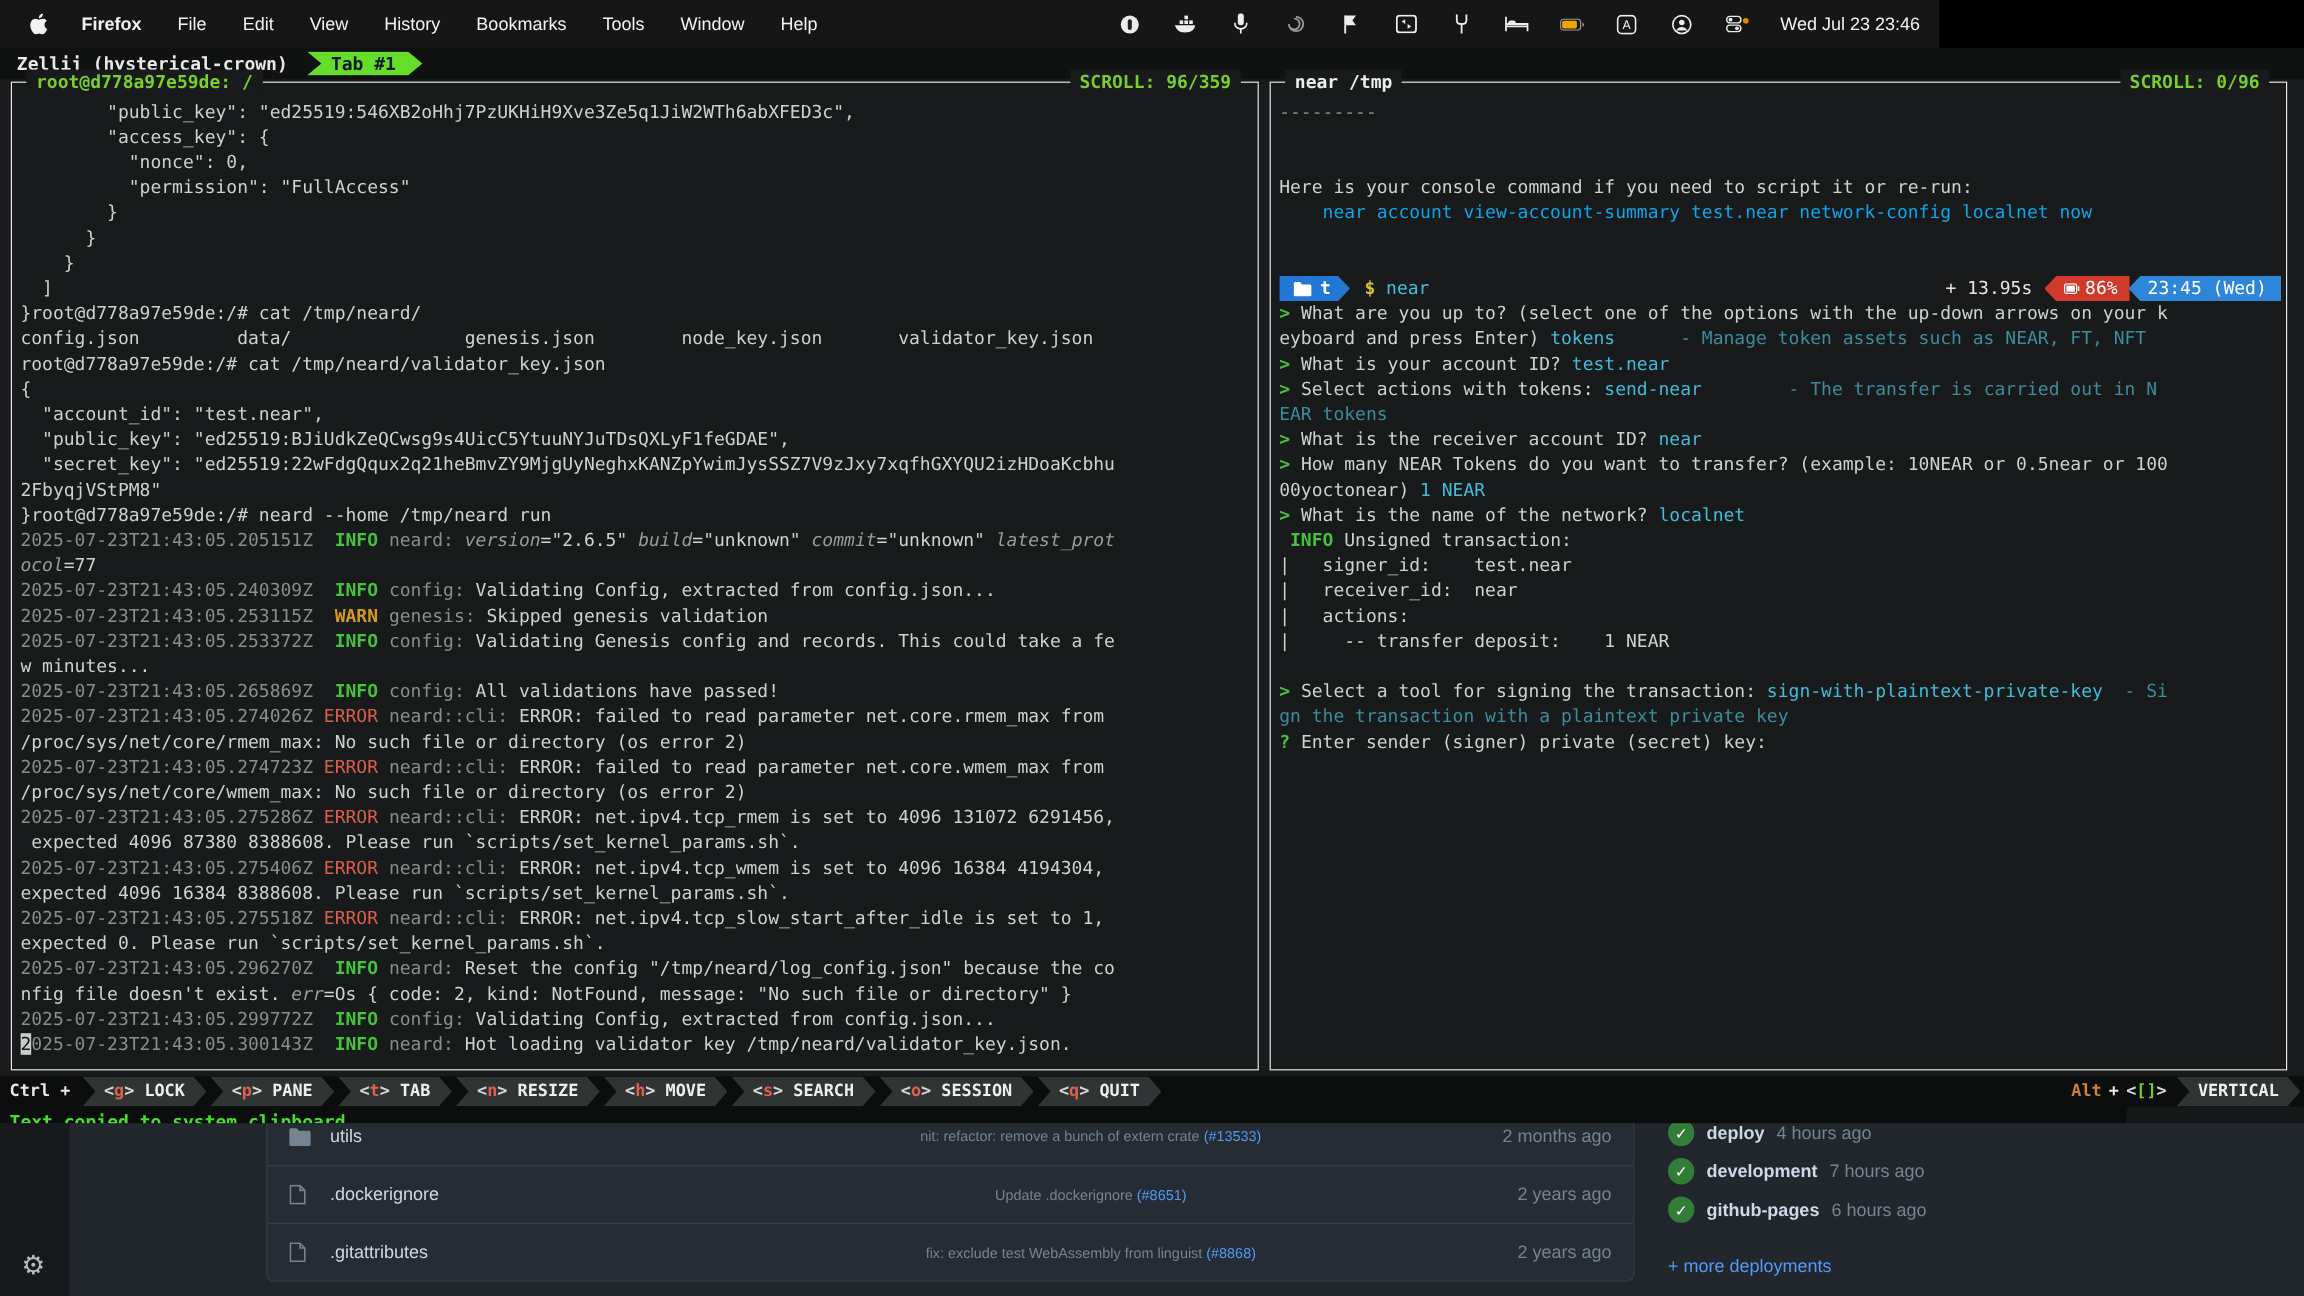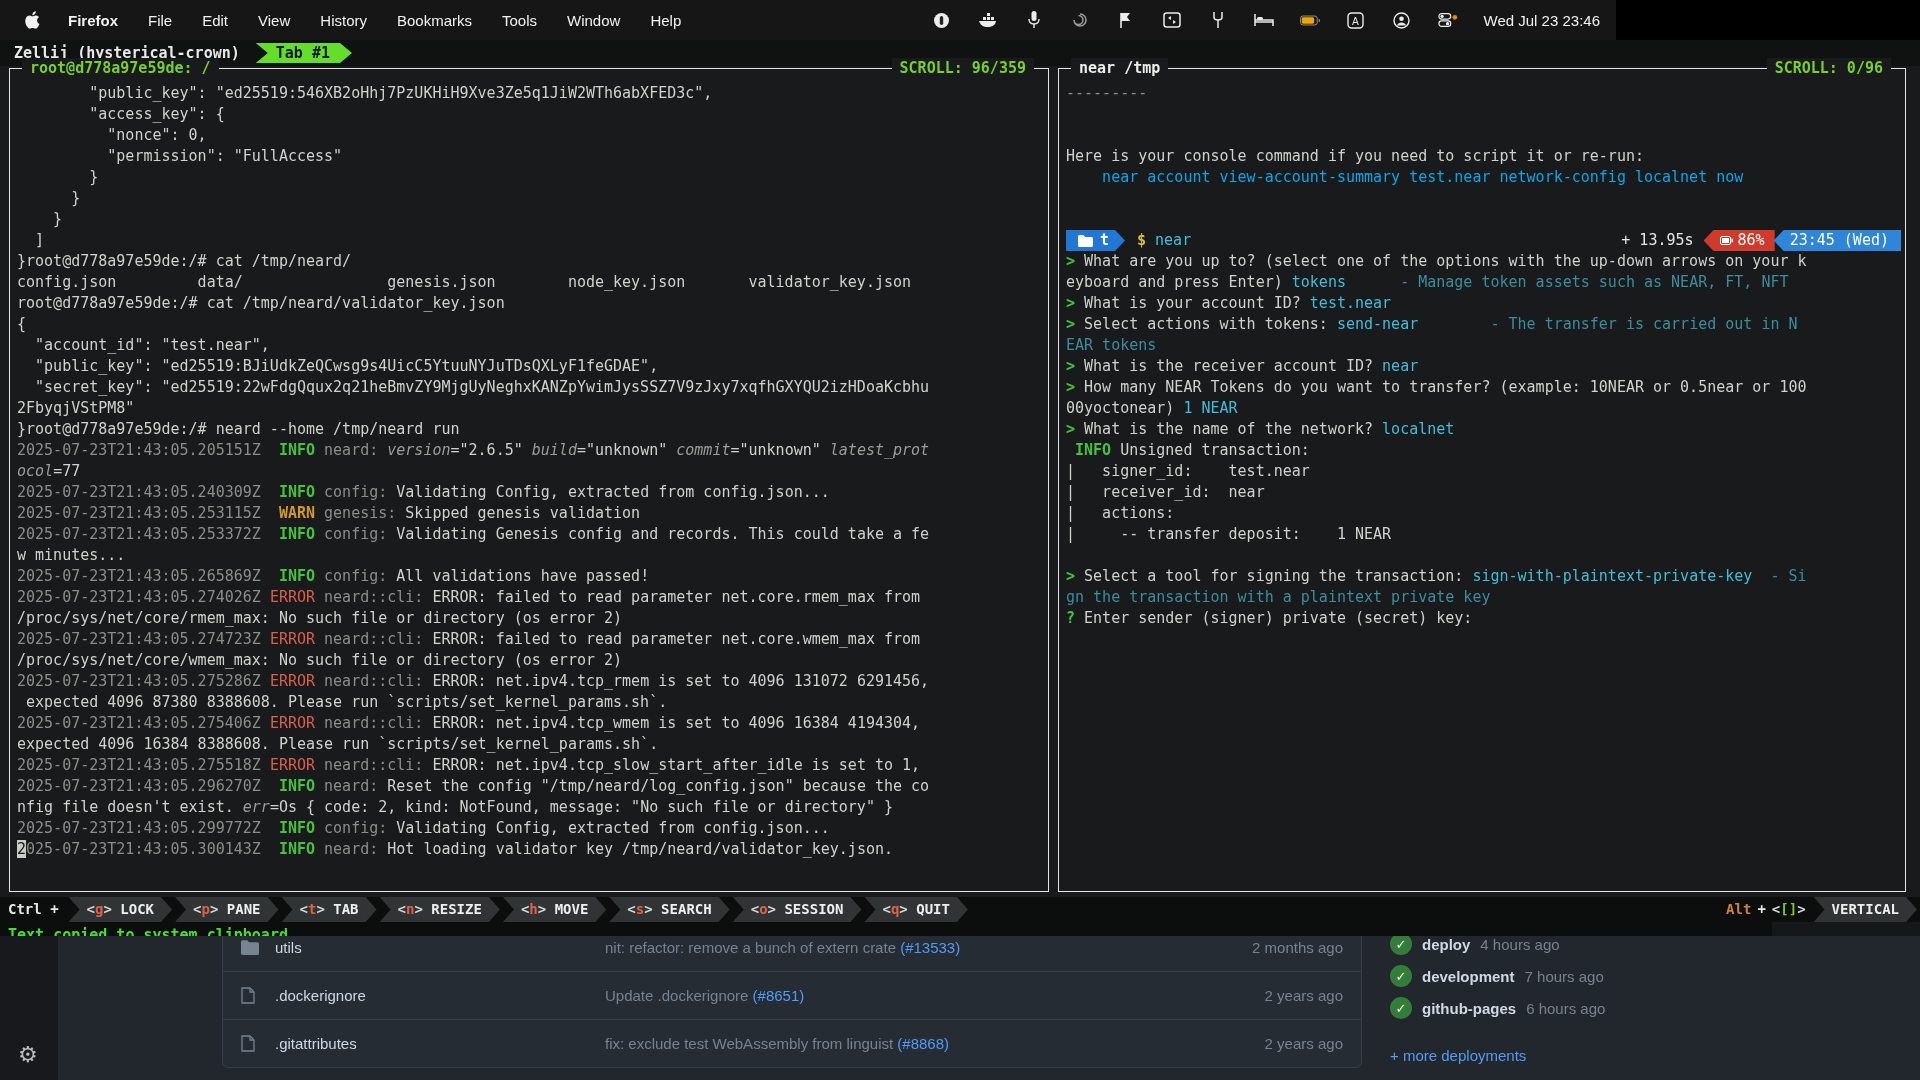--- a/index.html
+++ b/index.html
@@ -89,21 +89,21 @@
   
   .page-bg { position:absolute; top:936px; left:0; width:1920px; height:144px; background:#22272e; overflow:hidden; }
   .page-leftstrip { position:absolute; left:0; top:0; width:58px; height:144px; background:#17191c; }
   .gear { position:absolute; left:18px; bottom:12px; color:#b8bcc0; font-size:22px; }
   .gh-table { position:absolute; left:222px; top:-14px; width:1140px; background:#262c34;
     border:1px solid #373e48; border-radius:0 0 6px 6px; }
   .gh-row { display:flex; align-items:center; height:48px; border-top:1px solid #373e48; padding:0 18px; }
   .gh-row:first-child { border-top:none; }
   .gh-icon { width:20px; margin-right:14px; display:inline-flex; }
   .gh-name { width:330px; color:#cdd9e5; font-size:15px; }
-  .gh-msg { flex:1; color:#768390; font-size:15px; white-space:nowrap; overflow:hidden; }
+  .gh-msg { flex:1; color:#768390; font-size:12px; white-space:nowrap; overflow:hidden;text-align:center; }
   .gh-link { color:#539bf5; }
   .gh-age { width:130px; text-align:right; color:#768390; font-size:15px; }
   .gh-deploys { position:absolute; left:1390px; top:-8px; width:330px; }
   .dep-row { display:flex; align-items:center; gap:10px; height:32px; }
   .dep-check { width:22px; height:22px; border-radius:50%; background:#347d39; color:#fff;
     display:inline-flex; align-items:center; justify-content:center; font-size:13px; }
   .dep-name { color:#cdd9e5; font-weight:bold; font-size:15px; }
   .dep-age { color:#768390; font-size:15px; }
   .dep-more { margin-top:23px; color:#539bf5; font-size:15px; }
   svg { display:block; }
@@ -253,20 +253,21 @@
           <div class="tline"><span class="t-m">2025-07-23T21:43:05.265869Z </span><span class="t-g"> INFO </span><span class="t-m">config: </span><span class="t-d">All validations have passed!</span></div>
           <div class="tline"><span class="t-m">2025-07-23T21:43:05.274026Z </span><span class="t-r">ERROR </span><span class="t-m">neard::cli: </span><span class="t-d">ERROR: failed to read parameter net.core.rmem_max from</span></div>
           <div class="tline"><span class="t-d">/proc/sys/net/core/rmem_max: No such file or directory (os error 2)</span></div>
           <div class="tline"><span class="t-m">2025-07-23T21:43:05.274723Z </span><span class="t-r">ERROR </span><span class="t-m">neard::cli: </span><span class="t-d">ERROR: failed to read parameter net.core.wmem_max from</span></div>
           <div class="tline"><span class="t-d">/proc/sys/net/core/wmem_max: No such file or directory (os error 2)</span></div>
           <div class="tline"><span class="t-m">2025-07-23T21:43:05.275286Z </span><span class="t-r">ERROR </span><span class="t-m">neard::cli: </span><span class="t-d">ERROR: net.ipv4.tcp_rmem is set to 4096 131072 6291456,</span></div>
           <div class="tline"><span class="t-d"> expected 4096 87380 8388608. Please run `scripts/set_kernel_params.sh`.</span></div>
           <div class="tline"><span class="t-m">2025-07-23T21:43:05.275406Z </span><span class="t-r">ERROR </span><span class="t-m">neard::cli: </span><span class="t-d">ERROR: net.ipv4.tcp_wmem is set to 4096 16384 4194304,</span></div>
           <div class="tline"><span class="t-d">expected 4096 16384 8388608. Please run `scripts/set_kernel_params.sh`.</span></div>
           <div class="tline"><span class="t-m">2025-07-23T21:43:05.275518Z </span><span class="t-r">ERROR </span><span class="t-m">neard::cli: </span><span class="t-d">ERROR: net.ipv4.tcp_slow_start_after_idle is set to 1,</span></div>
+          <div class="tline"><span class="t-d">expected 0. Please run `scripts/set_kernel_params.sh`.</span></div>
           <div class="tline"><span class="t-m">2025-07-23T21:43:05.296270Z </span><span class="t-g"> INFO </span><span class="t-m">neard: </span><span class="t-d">Reset the config "/tmp/neard/log_config.json" because the co</span></div>
           <div class="tline"><span class="t-d">nfig file doesn't exist. </span><span class="t-i">err</span><span class="t-d">=Os { code: 2, kind: NotFound, message: "No such file or directory" }</span></div>
           <div class="tline"><span class="t-m">2025-07-23T21:43:05.299772Z </span><span class="t-g"> INFO </span><span class="t-m">config: </span><span class="t-d">Validating Config, extracted from config.json...</span></div>
           <div class="tline"><span class="t-cur">2</span><span class="t-m">025-07-23T21:43:05.300143Z </span><span class="t-g"> INFO </span><span class="t-m">neard: </span><span class="t-d">Hot loading validator key /tmp/neard/validator_key.json.</span></div>
         </div>
     </div>
 
     <div class="pane pane-right">
       <span class="pane-title white">near /tmp</span>
       <span class="pane-scroll">SCROLL:  0/96</span>

